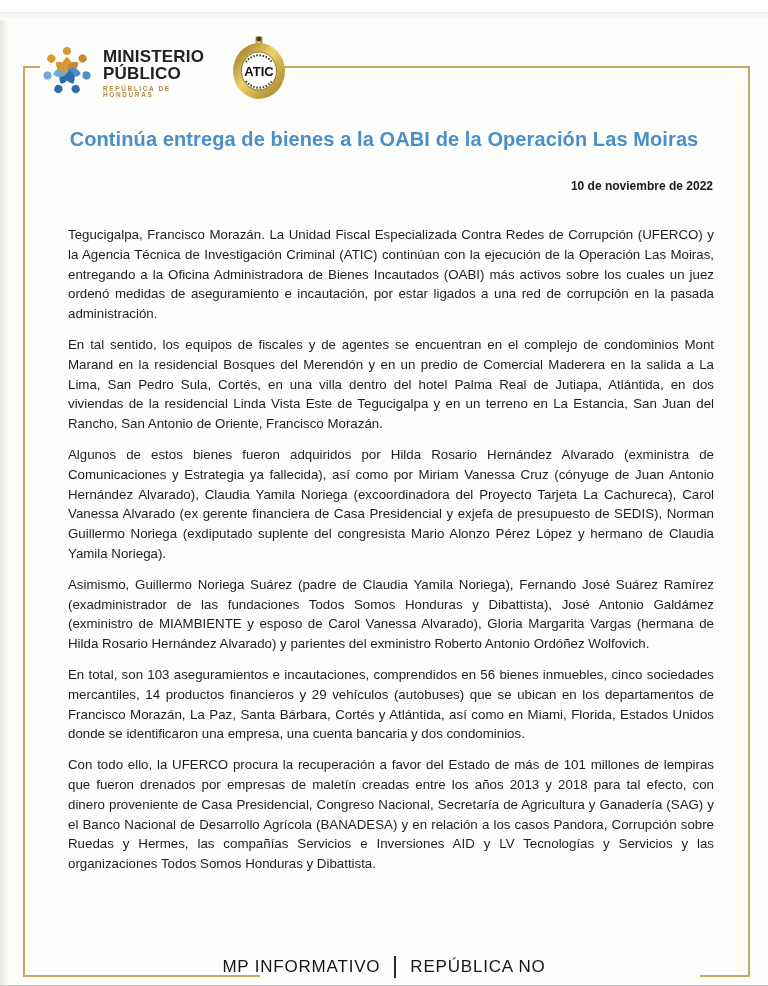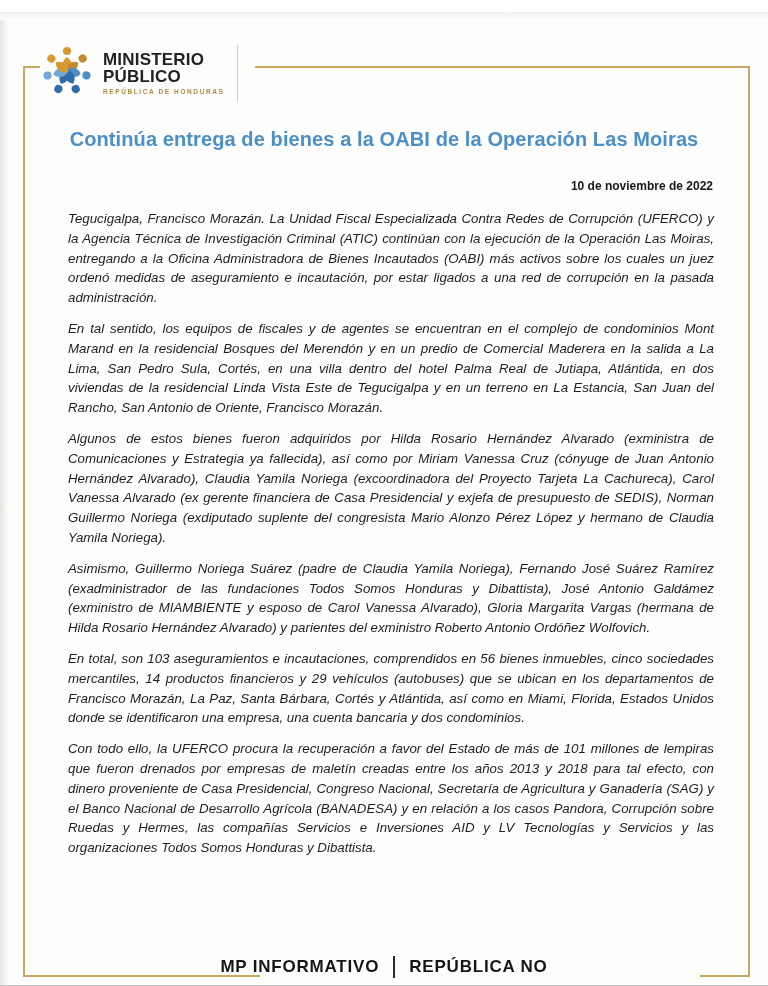--- a/index.html
+++ b/index.html
@@ -43,31 +43,31 @@
   .doc-title{
     position:absolute;left:40px;width:688px;top:116px;
     text-align:center;font-size:20px;font-weight:700;
     color:var(--title-blue);letter-spacing:.1px;
   }
   .doc-date{
     position:absolute;right:55px;top:167px;
     font-size:12px;font-weight:700;color:#181818;
   }
   
-  .body-text{position:absolute;left:68px;top:197px;width:646px;font-style:italic;}
+  .body-text{position:absolute;left:68px;top:213px;width:646px;}
   .body-text p{
     margin:0 0 11px 0;font-size:13.3px;line-height:19.8px;
     text-align:justify;color:var(--body-text);
   }
   
   .footer{
     position:absolute;left:0;right:0;top:938px;height:34px;
     display:flex;align-items:center;justify-content:center;gap:14px;z-index:2;
   }
-  .footer .flabel{font-size:17px;font-weight:700;color:#161616;letter-spacing:.8px;}
+  .footer .flabel{font-size:17px;font-weight:400;color:#161616;letter-spacing:.8px;}
   .footer .fdivider{width:2px;height:22px;background:#2a2a2a;}
 </style>
 </head>
 <body>
 
 <div class="page">
 
   <div class="gline gline-top"></div>
   <div class="gline gline-left"></div>
   <div class="gline gline-right"></div>
@@ -108,20 +108,38 @@
           </g>
         </g>
       </svg>
     </span>
     <span class="org-text">
       <span class="org-name">MINISTERIO</span>
       <span class="org-name">PÚBLICO</span>
       <span class="org-sub">REPÚBLICA DE HONDURAS</span>
     </span>
     <span class="header-divider"></span>
+    <span class="atic-seal">
+      <svg width="58" height="66" viewBox="0 0 58 66" aria-hidden="true">
+        <defs>
+          <linearGradient id="gold" x1="0" y1="0" x2="1" y2="1">
+            <stop offset="0" stop-color="#8a6d1f"></stop>
+            <stop offset="0.45" stop-color="#ecd06a"></stop>
+            <stop offset="1" stop-color="#9a7c1e"></stop>
+          </linearGradient>
+        </defs>
+        <rect x="26" y="2" width="6" height="9" fill="url(#gold)" stroke="#6e5716" stroke-width="0.6"></rect>
+        <circle cx="29" cy="4" r="2.4" fill="#4a3c12"></circle>
+        <ellipse cx="29" cy="36" rx="26" ry="28" fill="url(#gold)"></ellipse>
+        <ellipse cx="29" cy="36" rx="17.5" ry="19" fill="#ffffff" stroke="#7a621c" stroke-width="0.8"></ellipse>
+        <path d="M16 27 A16 16 0 0 1 42 27" fill="none" stroke="#3a3214" stroke-width="2" stroke-dasharray="1.5 1.6"></path>
+        <path d="M16 46 A16 16 0 0 0 42 46" fill="none" stroke="#3a3214" stroke-width="2" stroke-dasharray="1.5 1.6"></path>
+        <text x="29" y="41" text-anchor="middle" font-family="Liberation Sans, sans-serif" font-size="13" font-weight="bold" fill="#111">ATIC</text>
+      </svg>
+    </span>
   </div>
 
   <div class="doc-title">Continúa entrega de bienes a la OABI de la Operación Las Moiras</div>
   <div class="doc-date">10 de noviembre de 2022</div>
 
   <div class="body-text">
     <p>Tegucigalpa, Francisco Morazán. La Unidad Fiscal Especializada Contra Redes de Corrupción (UFERCO) y la Agencia Técnica de Investigación Criminal (ATIC) continúan con la ejecución de la Operación Las Moiras, entregando a la Oficina Administradora de Bienes Incautados (OABI) más activos sobre los cuales un juez ordenó medidas de aseguramiento e incautación, por estar ligados a una red de corrupción en la pasada administración.</p>
     <p>En tal sentido, los equipos de fiscales y de agentes se encuentran en el complejo de condominios Mont Marand en la residencial Bosques del Merendón y en un predio de Comercial Maderera en la salida a La Lima, San Pedro Sula, Cortés, en una villa dentro del hotel Palma Real de Jutiapa, Atlántida, en dos viviendas de la residencial Linda Vista Este de Tegucigalpa y en un terreno en La Estancia, San Juan del Rancho, San Antonio de Oriente, Francisco Morazán.</p>
     <p>Algunos de estos bienes fueron adquiridos por Hilda Rosario Hernández Alvarado (exministra de Comunicaciones y Estrategia ya fallecida), así como por Miriam Vanessa Cruz (cónyuge de Juan Antonio Hernández Alvarado), Claudia Yamila Noriega (excoordinadora del Proyecto Tarjeta La Cachureca), Carol Vanessa Alvarado (ex gerente financiera de Casa Presidencial y exjefa de presupuesto de SEDIS), Norman Guillermo Noriega (exdiputado suplente del congresista Mario Alonzo Pérez López y hermano de Claudia Yamila Noriega).</p>
     <p>Asimismo, Guillermo Noriega Suárez (padre de Claudia Yamila Noriega), Fernando José Suárez Ramírez (exadministrador de las fundaciones Todos Somos Honduras y Dibattista), José Antonio Galdámez (exministro de MIAMBIENTE y esposo de Carol Vanessa Alvarado), Gloria Margarita Vargas (hermana de Hilda Rosario Hernández Alvarado) y parientes del exministro Roberto Antonio Ordóñez Wolfovich.</p>

